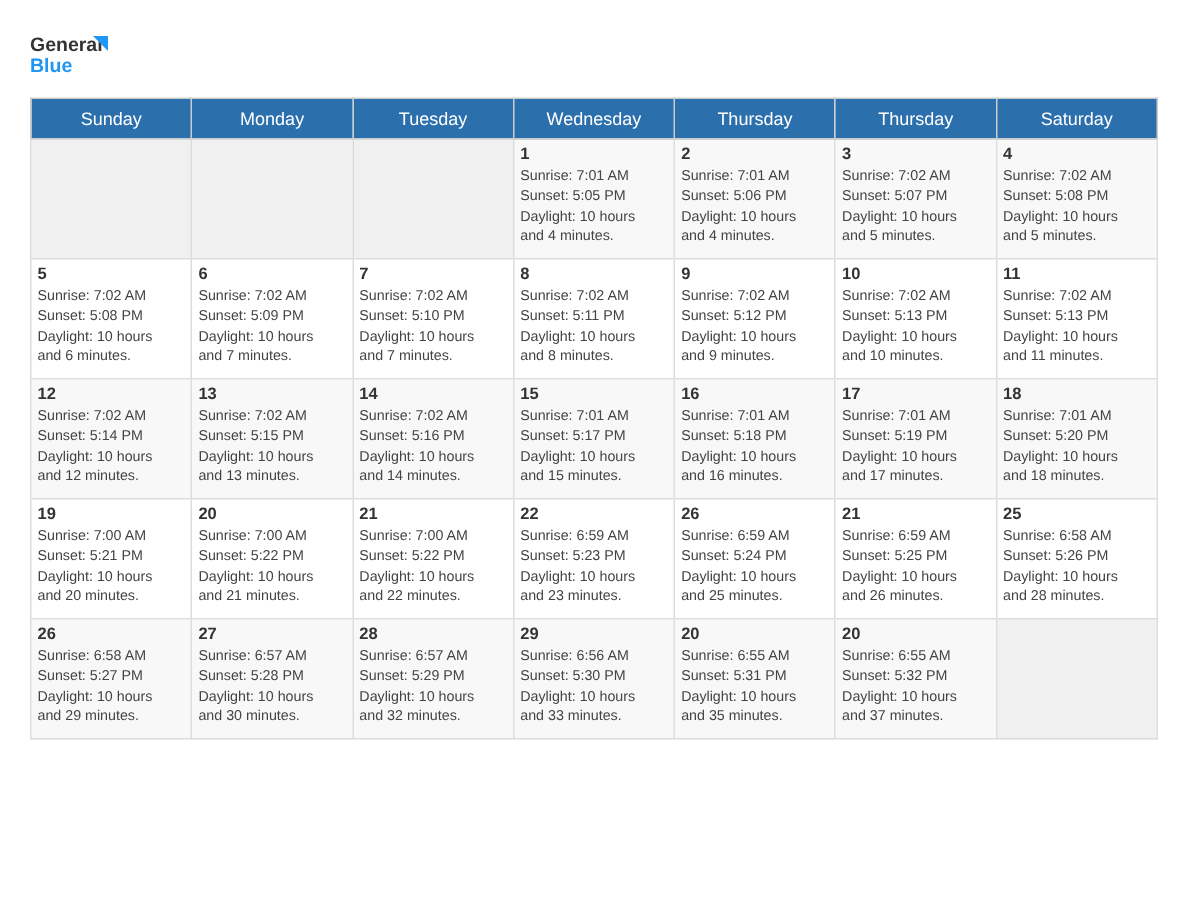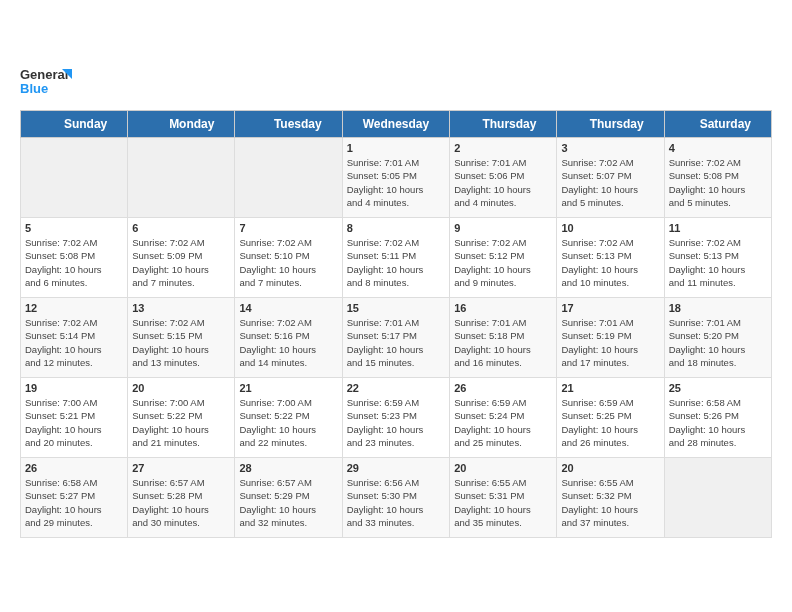--- a/index.html
+++ b/index.html
@@ -8,21 +8,20 @@
       background: #fff;
       width: 792px;
       min-height: 612px;
       padding: 20px;
     }
     .header-area {
       display: flex;
       justify-content: space-between;
       align-items: flex-start;
       margin-bottom: 10px;
-      margin-top: 45px;
     }
     .logo {
       display: flex;
       align-items: center;
       gap: 4px;
     }
     .title-area {
       text-align: right;
     }
     .calendar-title {
@@ -38,24 +37,24 @@
     table {
       width: 100%;
       border-collapse: collapse;
       font-size: 10px;
     }
     thead tr {
       background: #2c6fad;
       color: #fff;
     }
     thead th {
-      padding: 6px 20px;
-      text-align: right;
+      padding: 6px 10px;
+      text-align: center;
       font-size: 12px;
-      font-weight: bold;
+      font-weight: normal;
       border: 1px solid #ccc;
     }
     tbody tr {
       vertical-align: top;
     }
     tbody td {
       border: 1px solid #ddd;
       padding: 4px;
       width: calc(100% / 7);
       height: 80px;

